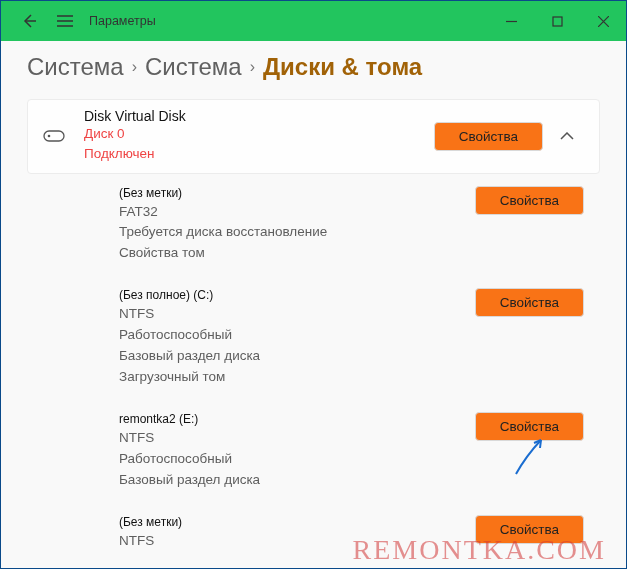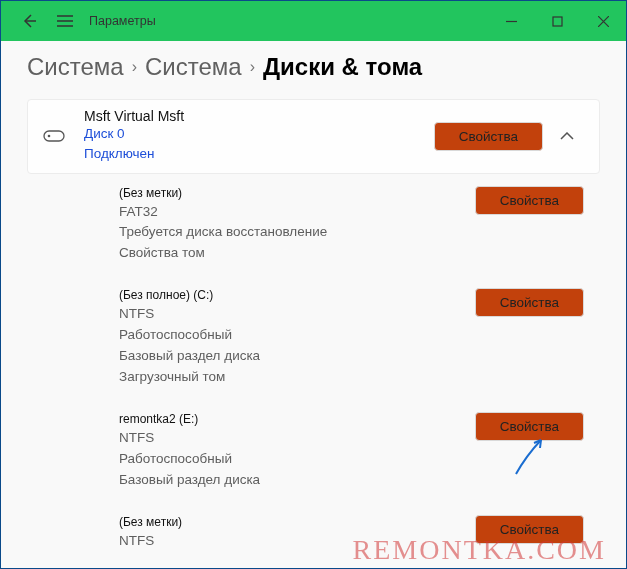--- a/index.html
+++ b/index.html
@@ -50,21 +50,21 @@
     align-items: center;
     padding: 12px 26px 18px 26px;
     gap: 8px;
   }
   .crumb {
     font-size: 24px;
     color: #606060;
     cursor: pointer;
   }
   .crumb.current {
-    color: #000000;
+    color: #a16207;
     font-weight: 600;
     cursor: default;
     text-align: center;
   }
   .crumb-sep {
     color: #777;
     font-size: 16px;
   }
   .content {
     padding: 0 26px;
@@ -78,23 +78,23 @@
     border-radius: 4px;
   }
   .disk-icon {
     width: 28px;
     display: flex;
     justify-content: center;
     margin-right: 16px;
   }
   .disk-info { flex: 1; }
   .disk-title { font-size: 14px; color: #111; }
-  .disk-sub { font-size: 13.5px; color: #1d4ed8; line-height: 1.5; }
+  .disk-sub { font-size: 13.5px; color: #ef4444; line-height: 1.5; }
   .props-btn {
-    background: #c2410c;
+    background: #f97316;
     border: 1px solid #d9d9d9;
     border-radius: 4px;
     padding: 6px 24px;
     font-size: 13.5px;
     color: #222;
     cursor: pointer;
     font-family: inherit;
   }
   .chevron {
     width: 32px;
@@ -177,21 +177,21 @@
 <div class="content">
 
   <div class="disk-row">
     <div class="disk-icon">
       <svg width="22" height="12" viewBox="0 0 22 12">
           <rect x="1" y="1" width="20" height="10" rx="5" fill="none" stroke="#555" stroke-width="1.3"></rect>
           <circle cx="6" cy="6" r="1.3" fill="#555"></circle>
         </svg>
     </div>
     <div class="disk-info">
-      <div class="disk-title">Msft Virtual Msft</div>
+      <div class="disk-title">Disk Virtual Disk</div>
       <div class="disk-sub">Диск 0</div>
       <div class="disk-sub">Подключен</div>
     </div>
     <button class="props-btn">Свойства</button>
     <div class="chevron">
       <svg width="14" height="8" viewBox="0 0 14 8">
           <path d="M1 7 L7 1 L13 7" fill="none" stroke="#555" stroke-width="1.5"></path>
         </svg>
     </div>
   </div>

